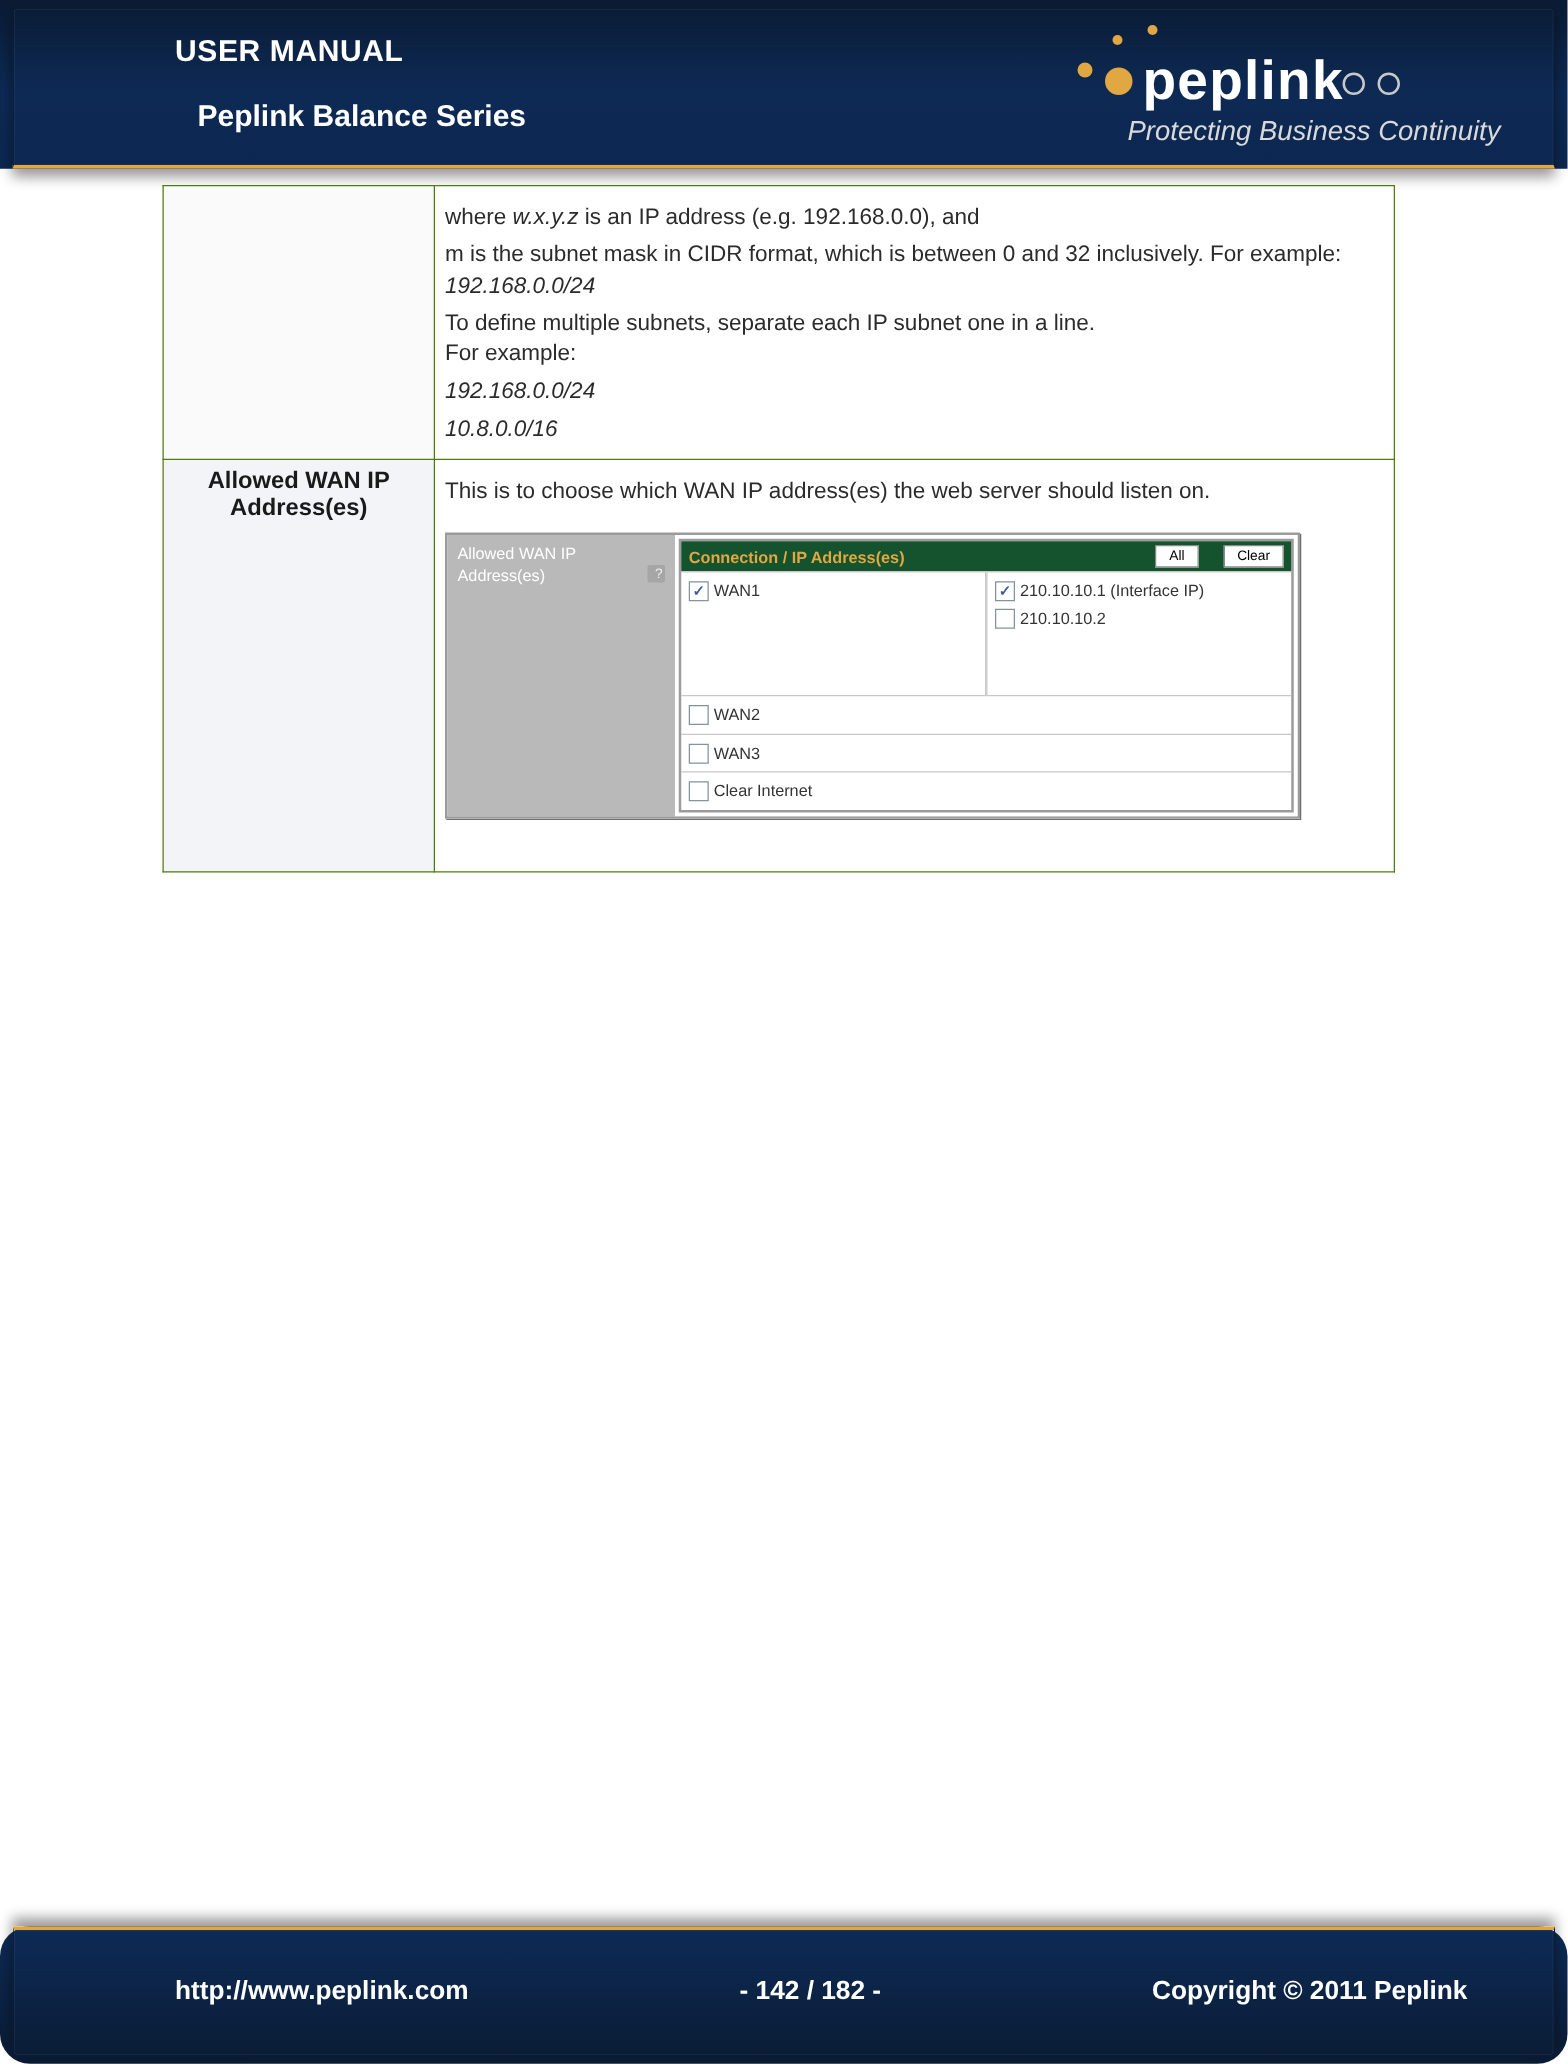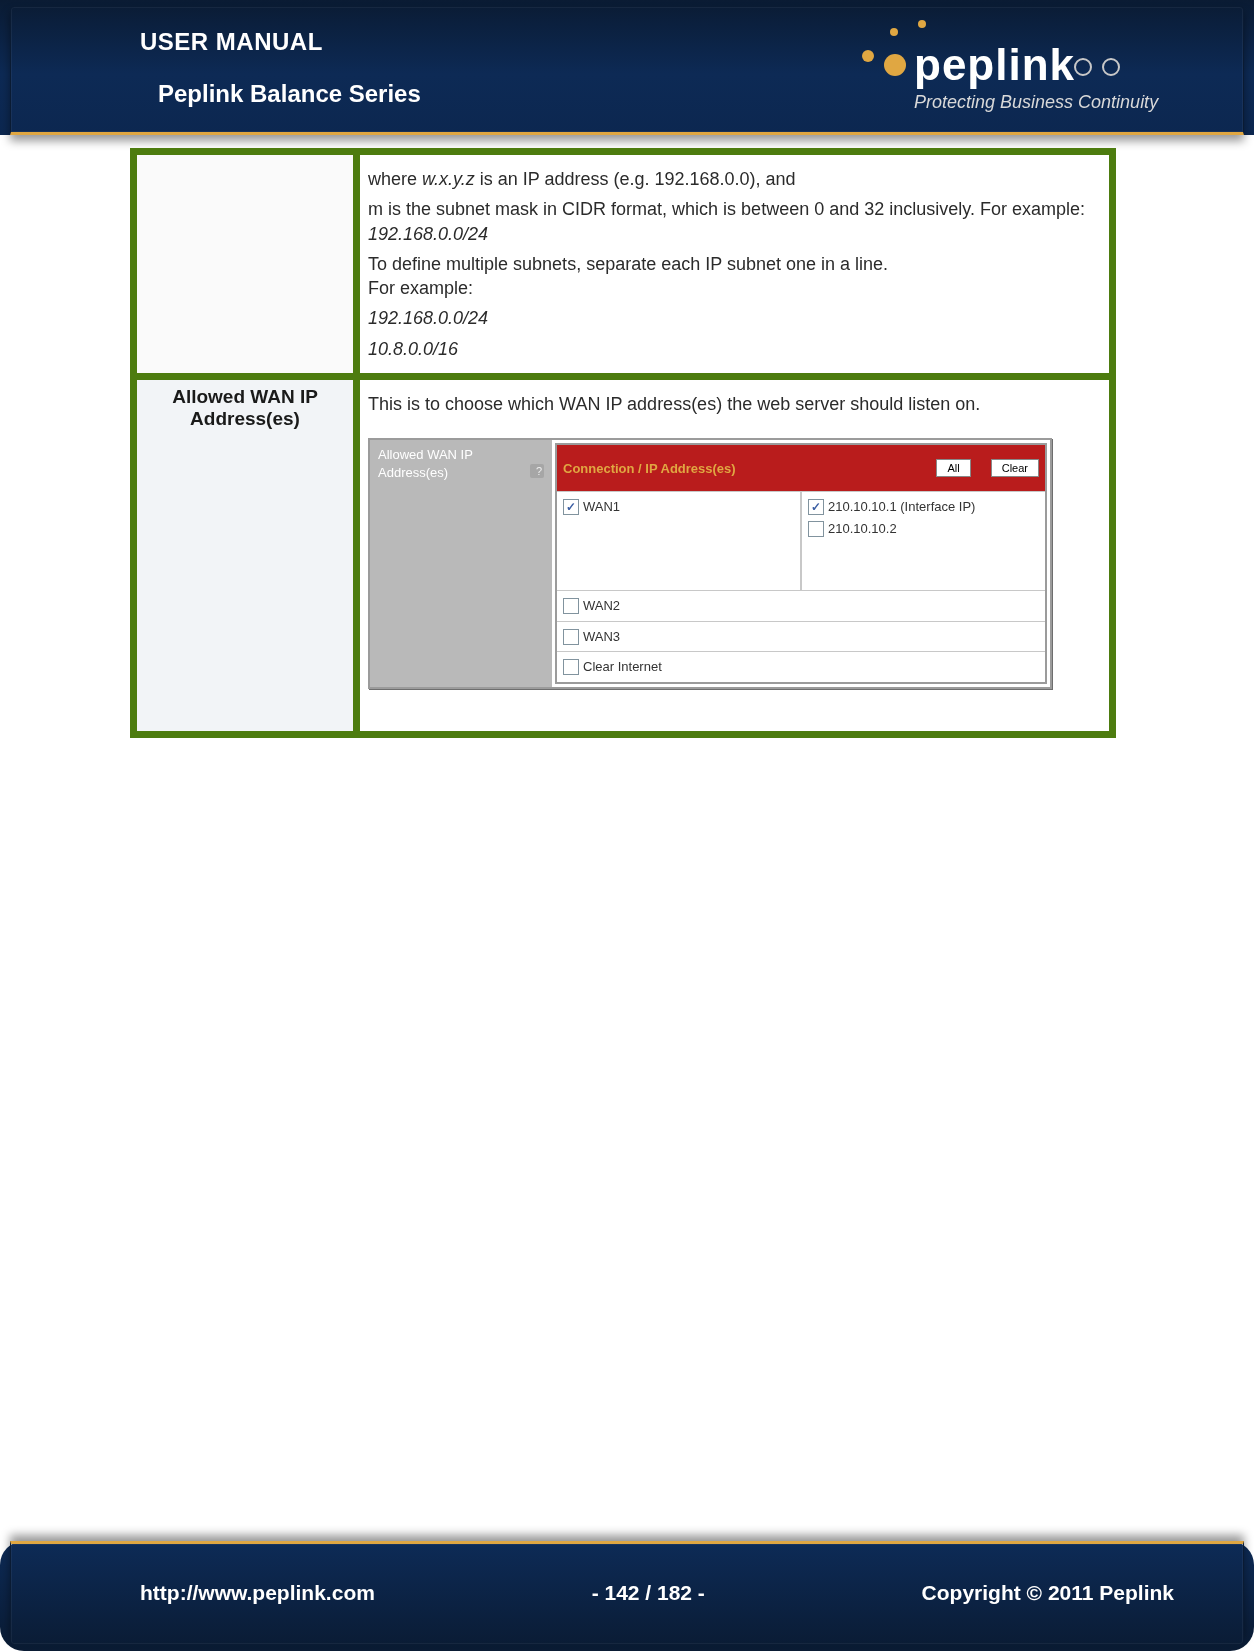--- a/index.html
+++ b/index.html
@@ -14,54 +14,54 @@
     position:absolute;left:10px;right:10px;top:6px;bottom:0;
     border:1px solid #0a1b33;border-bottom:3px solid #e0a742;border-radius:4px 4px 0 0;
     box-shadow:inset 0 0 0 1px rgba(255,255,255,.05),0 6px 10px rgba(0,0,0,.4);
   }
   .banner-top .title{position:absolute;left:140px;top:28px;color:#fff;font-size:24px;font-weight:bold;letter-spacing:.5px;}
   .banner-top .subtitle{position:absolute;left:140px;top:80px;color:#fff;font-size:24px;font-weight:bold;margin-left:18px;}
   .brand{position:absolute;right:60px;top:14px;width:340px;height:100px;}
   .brand .dot{position:absolute;border-radius:50%;background:#e0a742;}
   .brand .dot.s{width:8px;height:8px;} .brand .dot.m{width:12px;height:12px;} .brand .dot.l{width:22px;height:22px;}
   .brand .word{position:absolute;left:60px;top:26px;color:#fff;font-size:44px;font-weight:bold;letter-spacing:1px;}
-  .brand .tag{position:absolute;left:60px;top:78px;color:#d9d9d9;font-size:18px;font-style:italic;white-space:nowrap;}
+  .brand .tag{position:absolute;left:48px;top:78px;color:#d9d9d9;font-size:22px;font-style:italic;white-space:nowrap;}
   .brand .ring{position:absolute;border:2px solid #c8c8c8;border-radius:50%;}
 
   
   .banner-bottom{
     position:absolute;left:0;right:0;bottom:0;height:110px;
     background:linear-gradient(to bottom,#0d2b57 0%,#0a1b33 100%);
     border-radius:24px;
   }
   .banner-bottom .frame{
     position:absolute;left:10px;right:10px;top:0;bottom:6px;
     border:1px solid #0a1b33;border-top:3px solid #e0a742;border-radius:0 0 4px 4px;
     box-shadow:inset 0 0 0 1px rgba(255,255,255,.05),0 -6px 10px rgba(0,0,0,.4);
   }
   .banner-bottom .row{position:absolute;left:140px;right:80px;top:40px;display:flex;justify-content:space-between;color:#fff;font-size:21px;font-weight:bold;}
 
   
   .page{position:absolute;left:130px;top:148px;width:986px;}
   table.desc{width:100%;border-collapse:collapse;border:1px solid #dcdcdc;font-size:18px;color:#2b2b2b;}
-  table.desc>tbody>tr>td{border:7px solid #4d7c0f;vertical-align:top;padding:6px 8px;}
+  table.desc>tbody>tr>td{border:1px solid #4d7c0f;vertical-align:top;padding:6px 8px;}
   td.label{width:200px;text-align:center;vertical-align:middle;font-weight:bold;font-size:19px;color:#1a1a1a;}
   td.label.odd{background:#fafafa;}
   td.label.even{background:#f2f4f7;}
   td.content{background:#fff;line-height:1.35;}
   td.content p{margin:6px 0;}
   .ital{font-style:italic;}
 
   
   .panel-wrap{margin-top:22px;display:flex;border:2px solid #9b9b9b;width:680px;box-shadow:1px 1px 0 #6e6e6e;}
   .panel-side{width:182px;background:#b9b9b9;color:#fff;font-size:13px;padding:6px 8px;box-sizing:border-box;}
   .panel-side .side-q{float:right;background:#a6a6a6;border:0;color:#eee;width:14px;height:14px;font-size:11px;text-align:center;border-radius:2px;cursor:default;}
   .panel-main{flex:1;padding:3px;background:#fff;}
   .panel-box{border:2px solid #9b9b9b;}
-  .panel-box .pb-head{display:flex;align-items:center;background:#b91c1c;color:#e0a742;font-size:13px;font-weight:bold;padding:14px 6px;justify-content:center;}
+  .panel-box .pb-head{display:flex;align-items:center;background:#14532d;color:#e0a742;font-size:13px;font-weight:bold;padding:3px 6px;justify-content:center;}
   .panel-box .pb-head .btns{margin-left:auto;display:flex;gap:20px;}
   .mini-btn{background:#fff;border:1px solid #888;font-size:11px;padding:0 10px;height:18px;line-height:16px;cursor:default;}
   .pb-row{display:flex;border-top:1px solid #c8c8c8;padding:4px 6px;font-size:13px;color:#333;align-items:flex-start;}
   .pb-row .left{flex:1;}
   .pb-row .right{flex:1;border-left:1px solid #c8c8c8;padding-left:6px;min-height:60px;}
   .chk{display:inline-flex;align-items:center;gap:4px;margin:2px 0;}
   .chk .box{display:inline-flex;width:14px;height:14px;border:1px solid #81939e;background:#fff;align-items:center;justify-content:center;font-size:12px;font-weight:bold;color:#3b5ea3;line-height:1;}
   .row-body{display:flex;}
   .row-body .left{flex:1;padding:4px 6px;border-right:1px solid #c8c8c8;}
   .row-body .right{flex:1;padding:4px 6px;}

